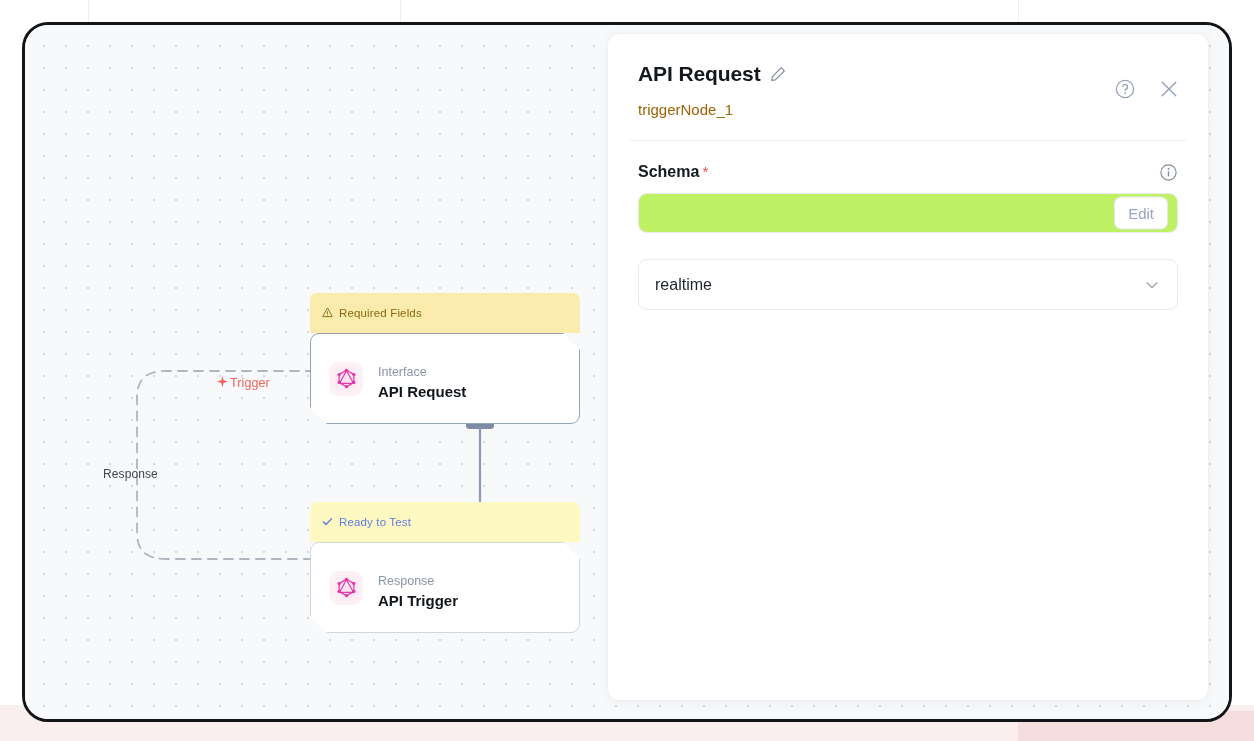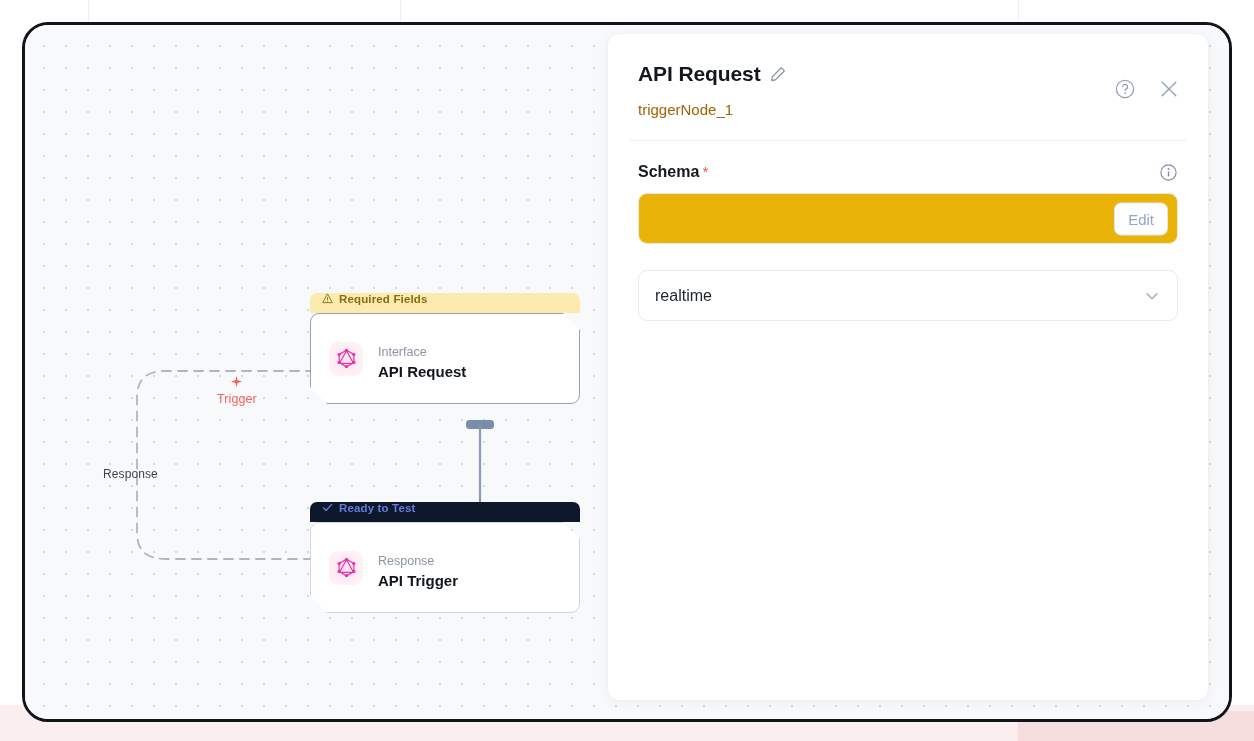--- a/index.html
+++ b/index.html
@@ -37,21 +37,20 @@
   }
 
   
   #dashed-edge { position:absolute; left:0; top:0; width:620px; height:700px; pointer-events:none; }
 
   .edge-label {
     position:absolute;
     font-size:12.5px;
     letter-spacing:.1px;
     white-space:nowrap;
-    flex-direction:column;
   }
   #trigger-label {
     left:192px; top:351px;
     color:#f2635c;
     font-weight:400;
     display:flex; align-items:center; gap:2px;
   }
   #trigger-label .bolt { font-size:12px; line-height:1; }
   #response-label {
     left:78px; top:442px;
@@ -59,30 +58,30 @@
     font-size:12px;
   }
 
   
   #node-connector { position:absolute; left:425px; top:395px; width:60px; height:110px; }
 
   
   .node { position:absolute; width:270px; }
 
   .node-badge {
-    height:20px;
+    height:40px;
     border-radius:7px 7px 0 0;
-    display:flex; gap:6px;
+    display:flex; align-items:center; gap:6px;
     padding:0 12px;
     font-size:11.5px;
-    font-weight:700;
+    font-weight:400;
     letter-spacing:.15px;
   }
   .badge-warn { background:#fbecae; color:#8a6a12; }
-  .badge-ready { background:#0f172a; color:#5f7ee0; }
+  .badge-ready { background:#fef9c3; color:#5f7ee0; }
   .node-badge .bicon { font-size:11px; line-height:1; }
 
   .node-card {
     position:relative;
     background:#ffffff;
     border:1.5px solid #94a3b8;
     border-radius:9px;
     height:91px;
     display:flex; align-items:center;
     padding:0 18px;
@@ -134,24 +133,24 @@
   .field-label-row {
     display:flex; align-items:flex-start; justify-content:space-between;
     margin-bottom:11px;
   }
   .field-label { font-size:16px; font-weight:700; color:#14191f; }
   .req-star { color:#f4524d; font-size:15px; margin-left:3px; }
   .info-icon { color:#7f8b9c; display:flex; }
 
   .schema-input {
     position:relative;
-    height:51px;
+    height:40px;
     border:1px solid #e8eaee;
     border-radius:9px;
-    background:#eab308;
+    background:#bef264;
     display:flex; align-items:center;
   }
   .edit-btn {
     position:absolute; right:9px; top:50%; transform:translateY(-50%);
     height:33px; padding:0 13px;
     border:1px solid #e3e6ea; border-radius:7px;
     background:#fff;
     font-size:15px; color:#94a6c5;
     font-family:"Liberation Sans", sans-serif;
     cursor:pointer;

